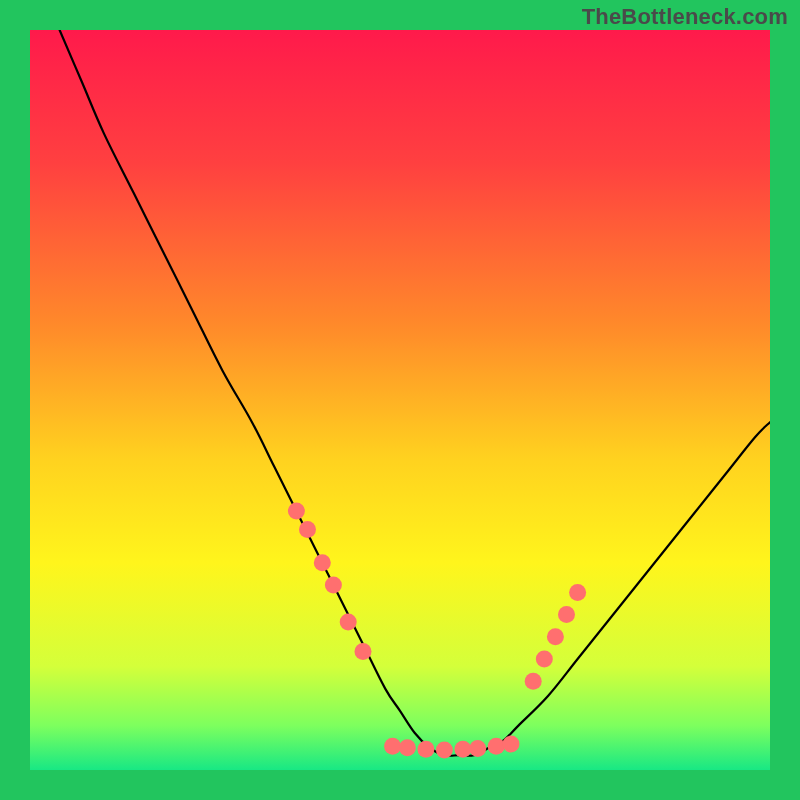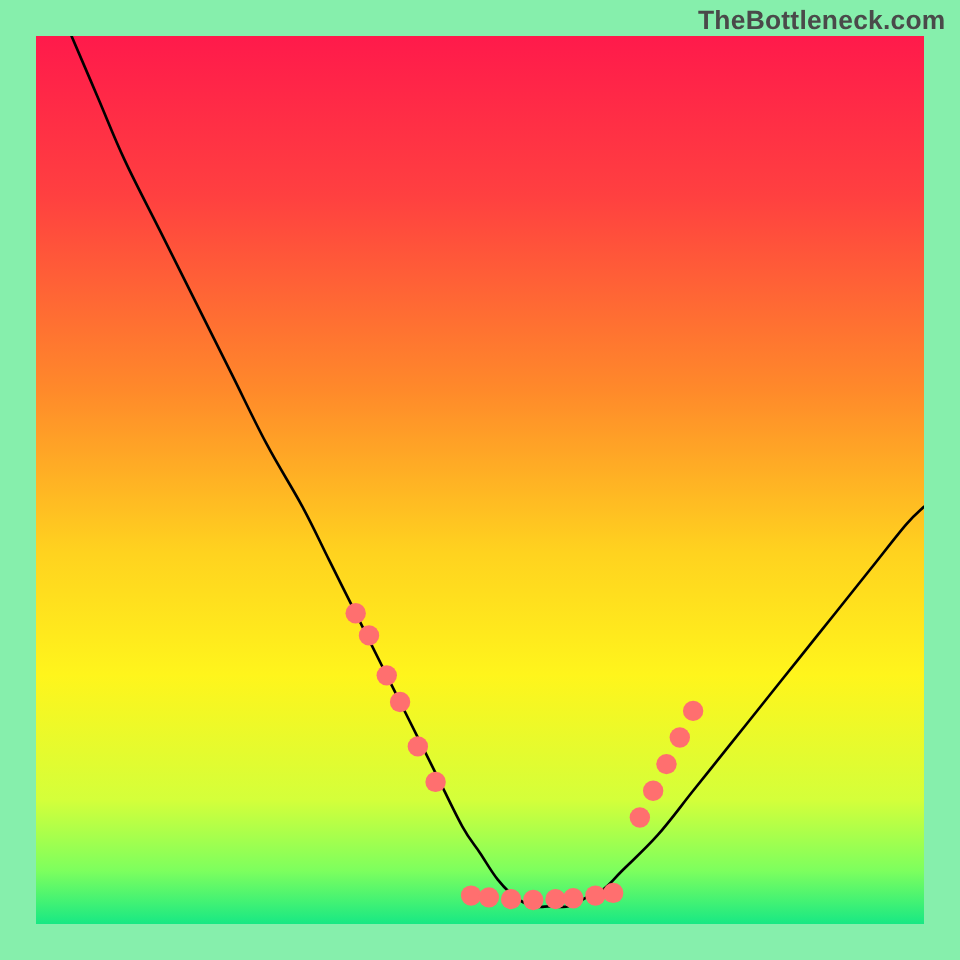--- a/index.html
+++ b/index.html
@@ -8,21 +8,21 @@
     background: #000;
     width: 800px;
     height: 800px;
     overflow: hidden;
     font-family: Arial, Helvetica, sans-serif;
   }
   .wrap {
     position: relative;
     width: 800px;
     height: 800px;
-    background: #86efac;
+    background: #22c55e;
   }
   .watermark {
     position: absolute;
     top: 4px;
     right: 12px;
     color: #4a4a4a;
     font-size: 22px;
     font-weight: 600;
     letter-spacing: 0.2px;
     z-index: 10;

